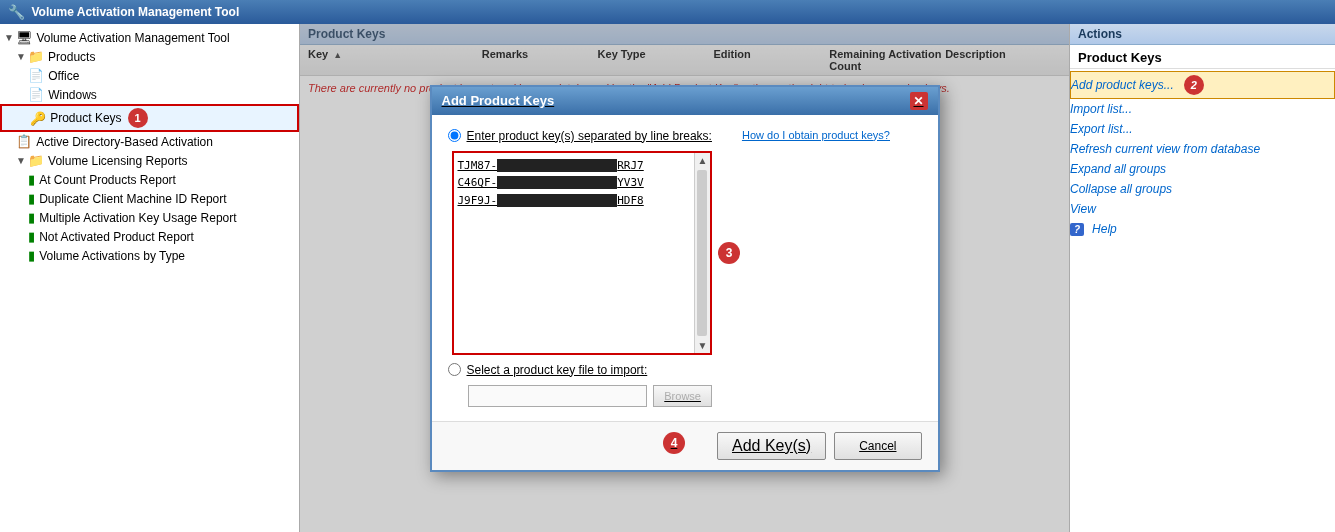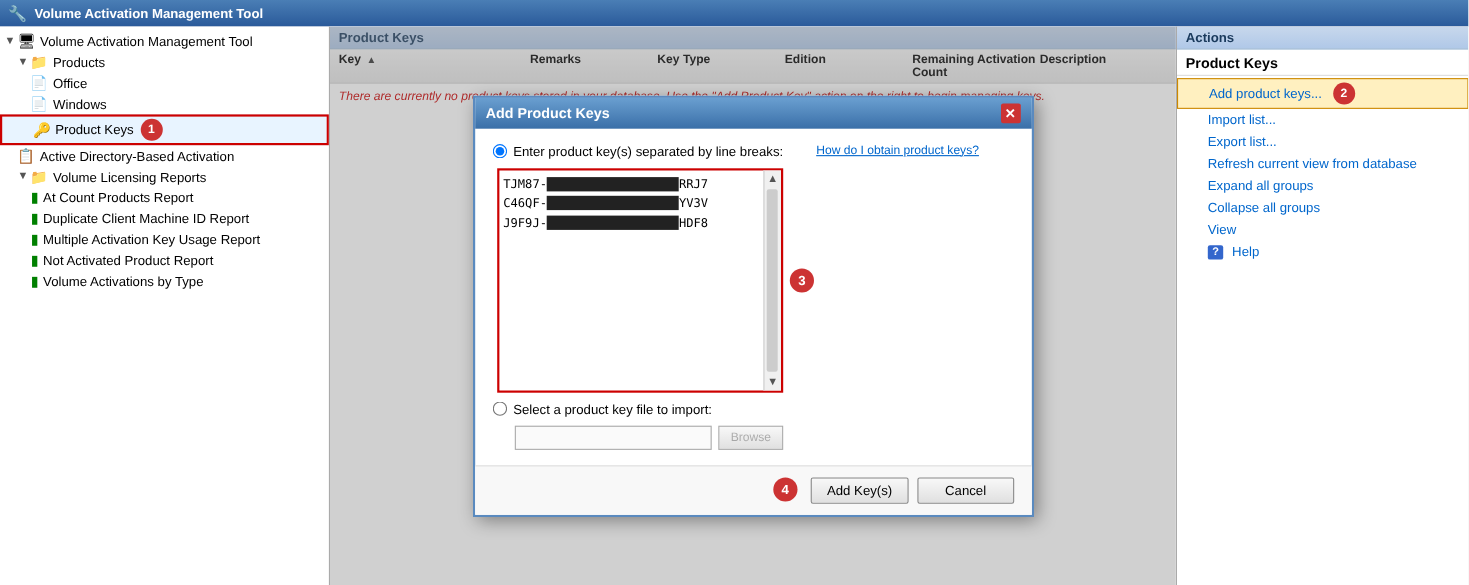--- a/index.html
+++ b/index.html
@@ -108,27 +108,28 @@
     }
     .actions-section-title {
       padding: 5px 8px 3px 8px;
       font-size: 13px;
       font-weight: bold;
       color: #000;
       border-bottom: 1px solid #ddd;
       margin-bottom: 2px;
     }
     .action-item {
-      padding: 3px 28px;
+      padding: 3px 0;
       font-size: 12px;
       color: #0066cc;
       cursor: pointer;
       display: flex;
       align-items: center;
       gap: 4px;
+      font-style: italic;
     }
     .action-item.highlighted {
       background: #fff0c0;
       border: 1px solid #cc8800;
     }
 
     
     .overlay {
       position: absolute;
       top: 0; left: 0; right: 0; bottom: 0;
@@ -140,20 +141,21 @@
     }
 
     
     .dialog {
       background: white;
       border: 2px solid #5a8abf;
       box-shadow: 4px 4px 16px rgba(0,0,0,0.4);
       width: 510px;
       display: flex;
       flex-direction: column;
+      text-decoration: underline;
     }
     .dialog-title-bar {
       background: linear-gradient(to bottom, #6a9fd0, #3a6fa8);
       color: white;
       padding: 5px 10px;
       font-size: 13px;
       font-weight: bold;
       display: flex;
       align-items: center;
       justify-content: space-between;
@@ -245,24 +247,25 @@
       display: flex;
       justify-content: flex-end;
       gap: 8px;
       border-top: 1px solid #ddd;
       background: #f8f8f8;
     }
     .btn-add {
       background: linear-gradient(to bottom, #f8f8f8, #e0e0e0);
       border: 1px solid #888;
       padding: 4px 14px;
-      font-size: 12px;
+      font-size: 16px;
       cursor: pointer;
       min-width: 80px;
       border-radius: 2px;
+      margin-left: 20px;
     }
     .btn-cancel {
       background: linear-gradient(to bottom, #f8f8f8, #e0e0e0);
       border: 1px solid #888;
       padding: 4px 24px;
       font-size: 12px;
       cursor: pointer;
       min-width: 60px;
       border-radius: 2px;
     }

